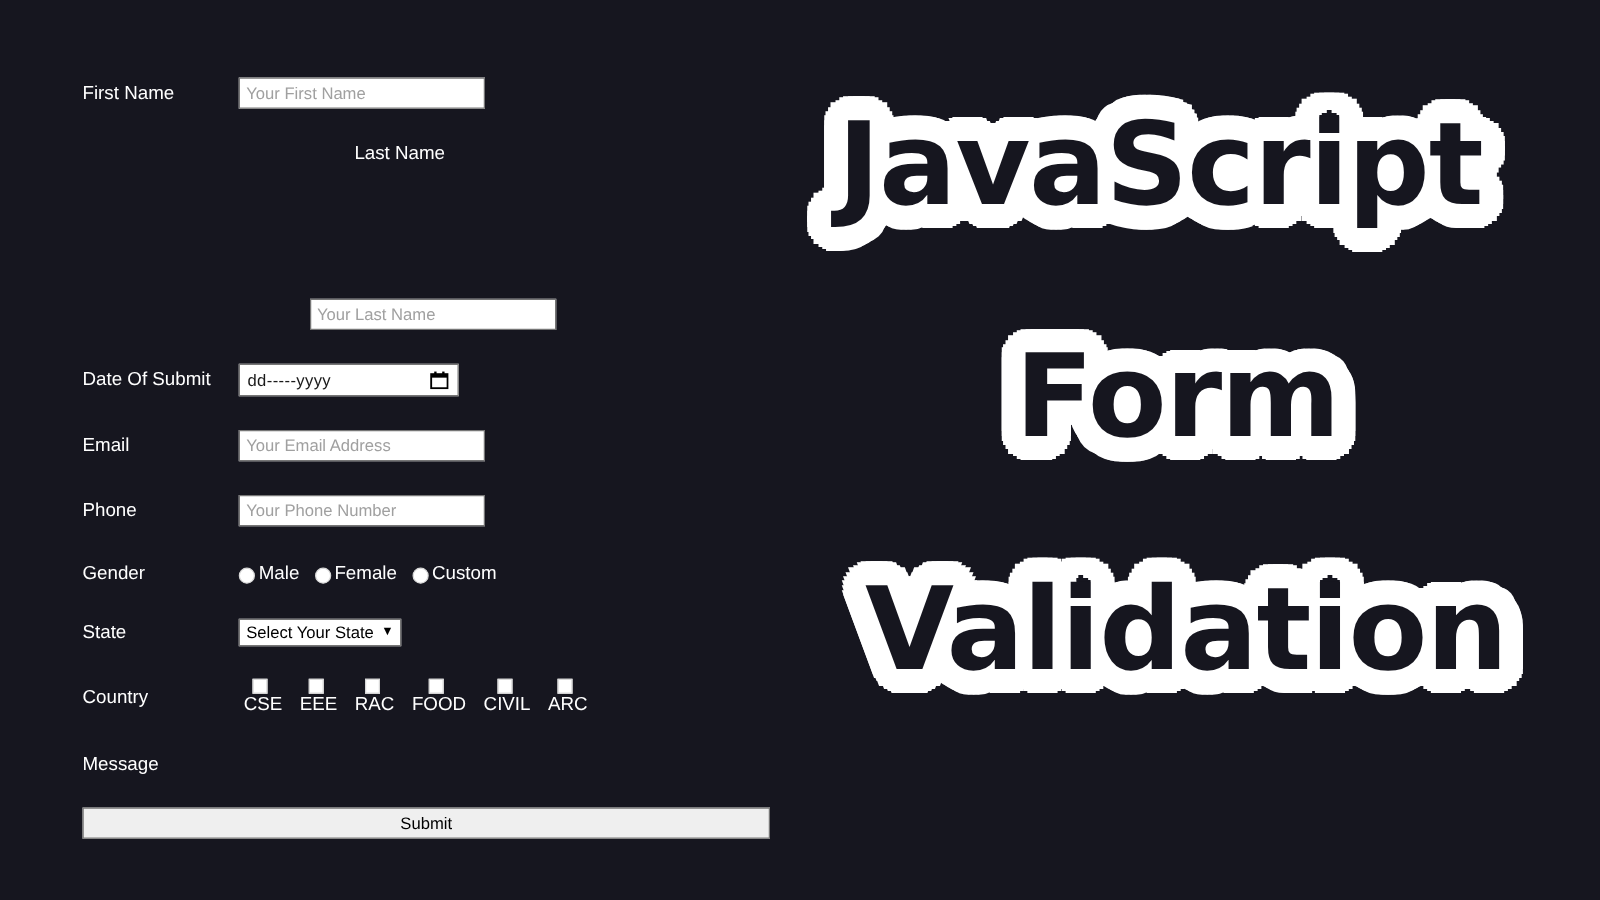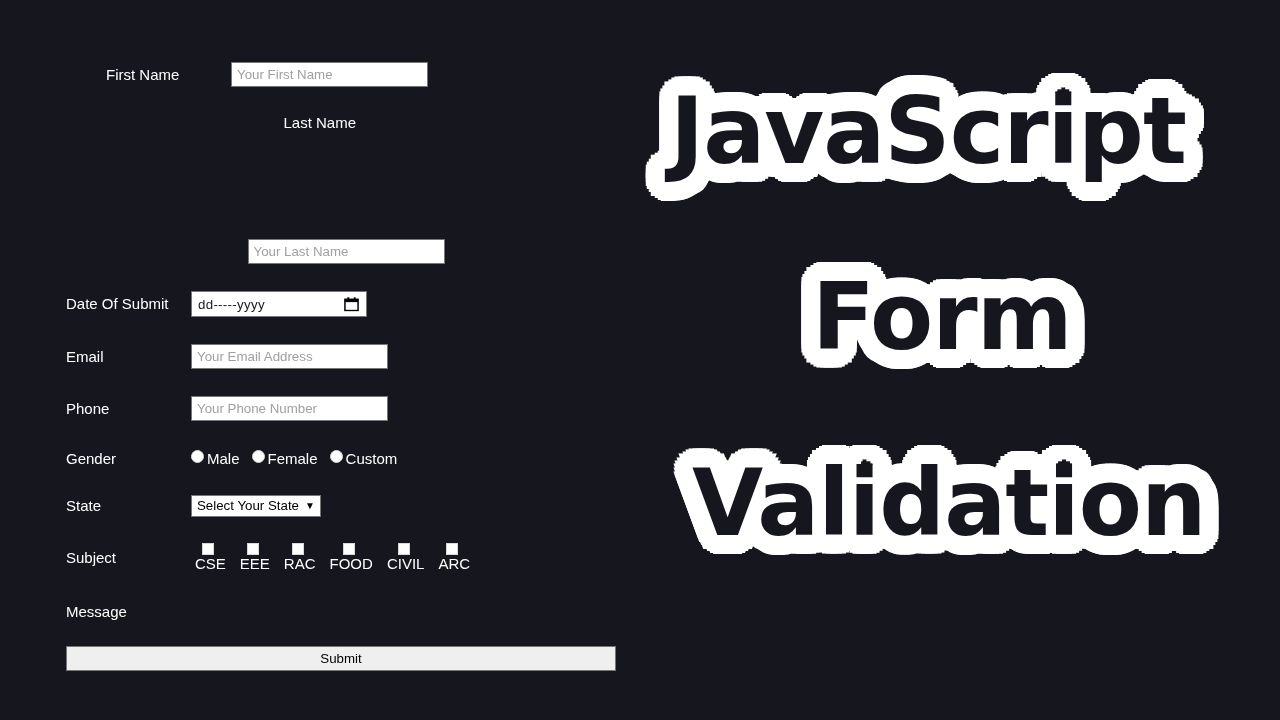--- a/index.html
+++ b/index.html
@@ -94,21 +94,21 @@
     top: 50%;
     transform: translateY(-50%);
     width: 15px;
     height: 15px;
   }
 
   
   .radio-group { display: flex; align-items: center; }
   .radio-item {
     display: flex;
-    align-items: flex-start;
+    align-items: flex-end;
     margin-right: 12px;
   }
   .radio-item:last-child { margin-right: 0; }
   .radio-dot {
     width: 13px;
     height: 13px;
     border-radius: 50%;
     background: #ffffff;
     border: 1px solid #d8d8d8;
     flex: 0 0 13px;
@@ -244,21 +244,21 @@
   .title-line-2 { left: 178px; top: 186px; font-size: 92px; }
   .title-line-3 { left: 58px;  top: 372px; font-size: 92px; }
 </style>
 </head>
 <body>
 
 <div class="screen">
 
   <div class="form-panel">
 
-    <div class="form-row" style="margin-bottom:27px;margin-left:40px;">
+    <div class="form-row" style="margin-bottom:27px;">
       <div class="field-label">First Name</div>
       <div class="control-area">
         <input class="text-input" type="text" placeholder="Your First Name" style="">
       </div>
     </div>
 
     <div class="form-row" style="margin-bottom:27px;flex-direction:column;">
       <div class="field-label">Last Name</div>
       <div class="control-area">
         <input class="text-input" type="text" placeholder="Your Last Name" style="">
@@ -321,21 +321,21 @@
       <div class="control-area">
         <div class="state-select">
           <span>Select Your State</span>
           <span class="chev">▼</span>
         </div>
       </div>
     </div>
 
 
     <div class="form-row" style="margin-bottom:27px;">
-      <div class="field-label">Subject</div>
+      <div class="field-label">Country</div>
       <div class="control-area">
         <div class="check-group">
           <label class="check-item">
             <span class="check-box"></span>
             <span class="check-text">CSE</span>
           </label>
           <label class="check-item">
             <span class="check-box"></span>
             <span class="check-text">EEE</span>
           </label>

